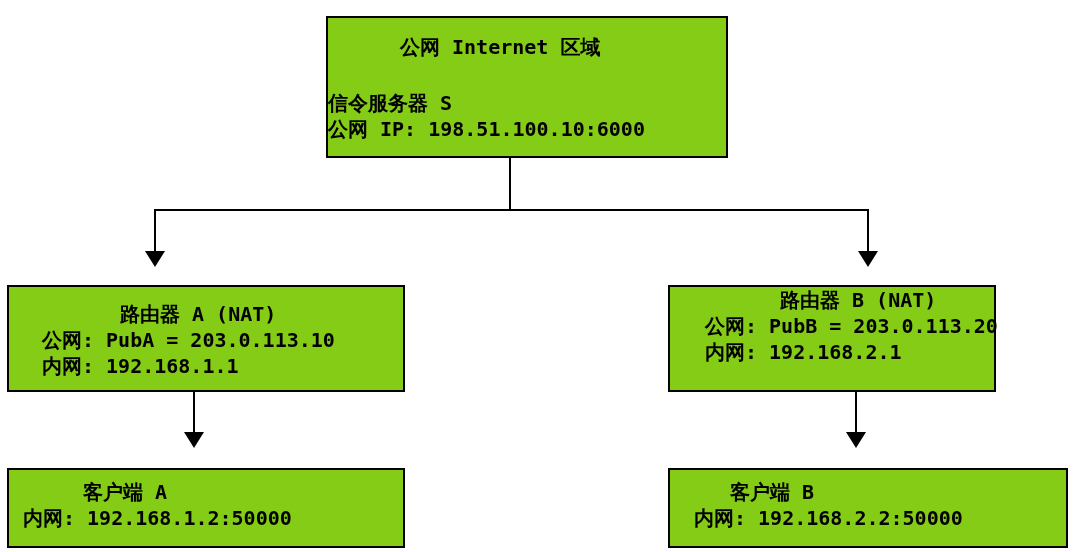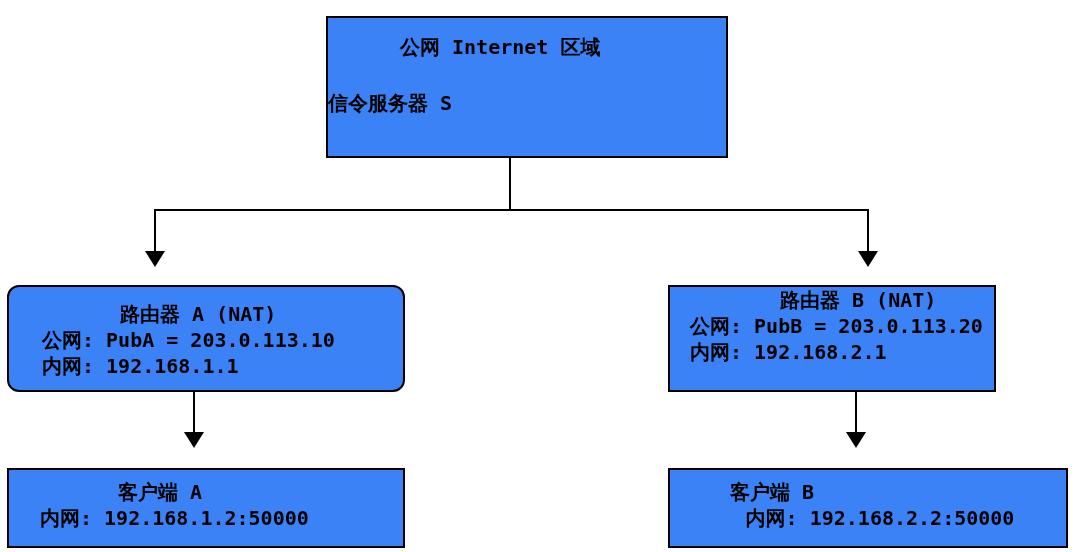--- a/index.html
+++ b/index.html
@@ -31,46 +31,46 @@
     stroke-width: 2;
   }
   .connectors polygon {
     fill: #000000;
     stroke: none;
   }
   .box {
     position: absolute;
     box-sizing: border-box;
     border: 2px solid #000000;
-    background: #3b82f6;
+    background: #84cc16;
   }
   .box .bline {
     white-space: pre;
   }
   
   .box-internet { left: 326px; top: 16px; width: 402px; height: 142px; padding-top: 16px; }
   .box-internet .title   { margin-left: 72px; }
   .box-internet .spacer  { height: 30px; }
   .box-internet .bline   { }
   
-  .box-router-a { left: 7px; top: 285px; width: 398px; height: 107px; padding-top: 14px; border-radius: 12px; }
+  .box-router-a { left: 7px; top: 285px; width: 398px; height: 107px; padding-top: 14px; }
   .box-router-a .title { margin-left: 111px; }
   .box-router-a .bline { margin-left: 33px; }
   
   .box-router-b { left: 668px; top: 285px; width: 328px; height: 107px; }
   .box-router-b .title { margin-left: 110px; }
-  .box-router-b .bline { margin-left: 20px; }
+  .box-router-b .bline { margin-left: 35px; }
   
   .box-client-a { left: 7px; top: 468px; width: 398px; height: 80px; padding-top: 9px; }
-  .box-client-a .title { margin-left: 109px; }
-  .box-client-a .bline { margin-left: 31px; }
+  .box-client-a .title { margin-left: 74px; }
+  .box-client-a .bline { margin-left: 14px; }
   
   .box-client-b { left: 668px; top: 468px; width: 400px; height: 80px; padding-top: 9px; }
   .box-client-b .title { margin-left: 60px; }
-  .box-client-b .bline { margin-left: 24px; text-align: center; }
+  .box-client-b .bline { margin-left: 24px; }
 </style>
 </head>
 <body>
 
 <div class="canvas">
 
   <svg class="connectors" viewBox="0 0 1078 552" xmlns="http://www.w3.org/2000/svg">
 
     <line x1="510" y1="158" x2="510" y2="211"></line>
 
@@ -86,20 +86,21 @@
     <polygon points="184,432 204,432 194,448"></polygon>
 
     <line x1="856" y1="392" x2="856" y2="432"></line>
     <polygon points="846,432 866,432 856,448"></polygon>
   </svg>
 
   <div class="box box-internet">
     <div class="title">公网 Internet 区域</div>
     <div class="spacer"></div>
     <div class="bline">信令服务器 S</div>
+    <div class="bline">公网 IP: 198.51.100.10:6000</div>
   </div>
 
   <div class="box box-router-a">
     <div class="title">路由器 A (NAT)</div>
     <div class="bline">公网: PubA = 203.0.113.10</div>
     <div class="bline">内网: 192.168.1.1</div>
   </div>
 
   <div class="box box-router-b">
     <div class="title">路由器 B (NAT)</div>

